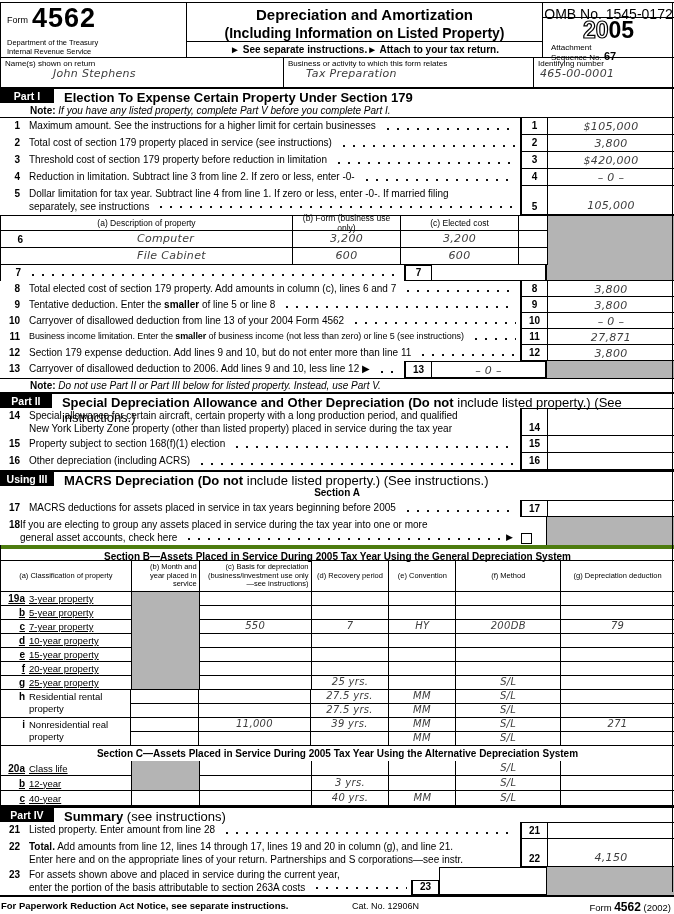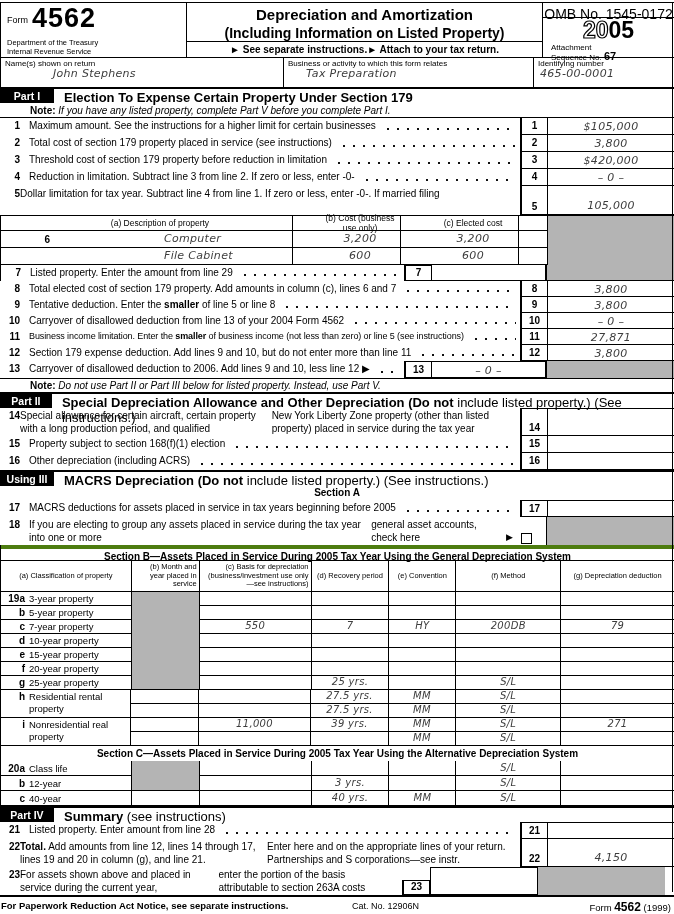--- a/index.html
+++ b/index.html
@@ -66,60 +66,60 @@
   .no { flex:none; width:20px; text-align:right; font-weight:bold; padding-top:2px; }
   .lbl { flex:none; margin-left:9px; padding-top:2px; }
   .leader { flex:1; align-self:flex-end; height:6px; margin:0 4px 3px 7px;
             background-image: radial-gradient(circle, #111 1.1px, transparent 1.45px);
             background-size: 10px 6px; background-repeat: repeat-x; background-position: left center; }
   .nbox { flex:none; width:28px; border-left:2px solid #000; border-right:1px solid #000; border-bottom:1px solid #000;
           font-weight:bold; text-align:center; padding-top:2px; }
   .vbox { flex:none; width:126px; border-bottom:1px solid #000; text-align:center; padding-top:3px; }
   .bt { border-top:1px solid #000; }
   .tall .nbox, .tall .vbox { display:flex; align-items:flex-end; justify-content:center; padding-bottom:2px; }
-  .lcol { flex:1; padding-top:1px; line-height:13px; display:flex; flex-direction:row; }
+  .lcol { flex:1; margin-left:9px; padding-top:1px; line-height:13px; display:flex; flex-direction:column; }
   .l2row { display:flex; }
   .sm9 { font-size:9px; letter-spacing:-0.1px; }
 
   
   .t6 { border-top:1px solid #000; border-left:1px solid #000; }
   .t6 .row { display:flex; }
-  .t6 .c { border-bottom:1px solid #000; display:flex; align-items:center; justify-content:center; text-align:center;padding-left:27px; }
+  .t6 .c { border-bottom:1px solid #000; display:flex; align-items:center; justify-content:center; text-align:center; }
   .w6a { width:291px; } .w6b { width:108px; } .w6c { width:118px; } .w6n { width:29px; } .w6g { width:127px; }
   .bl { border-left:1px solid #000; }
   .gy { background:#b4b4b4; }
   .nb { border-bottom:none !important; }
   .t6hd { font-size:8.5px; height:15px; }
   .t6r { height:17px; }
   .t6a-in { justify-content:flex-start !important; }
   .t6no { width:26px; text-align:right; font-weight:bold; padding-right:4px; flex:none; }
   .t6desc { padding-left:110px; }
   .box7 { flex:none; width:28px; border:1px solid #000; border-left-width:2px; font-weight:bold; text-align:center; padding-top:1px; }
   .v7 { flex:none; width:114px; border-bottom:1px solid #000; border-right:1px solid #000; }
   .g7 { flex:none; width:128px; background:#b4b4b4; border-left:1px solid #000; border-bottom:1px solid #000; }
   .box13 { flex:none; width:28px; border:1px solid #000; border-left-width:2px; font-weight:bold; text-align:center; padding-top:2px; }
   .v13 { flex:none; width:114px; border:1px solid #000; border-left:none; border-right:1px solid #000; text-align:center; padding-top:3px; }
   .g13 { flex:none; width:128px; background:#b4b4b4; border-left:1px solid #000; }
 
   
-  .l18col { flex:1; margin-left:9px; padding-top:1px; line-height:13px; display:flex; }
+  .l18col { flex:1; padding-top:1px; line-height:13px; display:flex; flex-direction:column; }
   .g18 { flex:none; width:128px; background:#b4b4b4; border-left:1px solid #000; }
   .ckb { flex:none; width:11px; height:11px; border:1.5px solid #000; align-self:flex-end; margin:0 14px 1px 8px; }
   .ptr { align-self:flex-end; font-size:9px; margin-bottom:1px; }
 
   
   .sb { border-left:1px solid #000; }
   .sbh { display:flex; height:32px; border-top:1px solid #000; }
   .sbh .hc { font-size:7.5px; line-height:8.5px; display:flex; align-items:center; justify-content:center; text-align:right;
              border-bottom:1px solid #000; padding:0 2px; }
   .ca { width:130px; } .cbx { width:68px; } .ccx { width:112px; } .cdx { width:78px; } .cex { width:67px; } .cfx { width:105px; } .cgx { width:114px; }
   .sbr { display:flex; height:14px; }
   .scr { display:flex; height:15px; }
   .cell { display:flex; align-items:center; justify-content:center; border-bottom:1px solid #000; }
-  .rowa { display:flex; align-items:center; border-bottom:1px solid #000; }
+  .rowa { display:flex; align-items:center; border-bottom:1px solid #000;text-decoration:underline; }
   .rno { width:27px; text-align:right; font-weight:bold; padding-right:3px; flex:none; }
   .rlbl { font-size:9.5px; padding-left:1px; }
   .sbg { display:flex; }
   .gca { width:130px; height:28px; border-bottom:1px solid #000; display:flex; padding-top:1px; }
   .gca .rlbl { line-height:12px; width:98px; }
   .gcol { display:flex; flex-direction:column; }
   .tcv { font-size:10px; }
 
   
   .box23 { flex:none; width:28px; height:15px; align-self:flex-end; border:1px solid #000; border-left-width:2px; font-weight:bold; text-align:center; }
@@ -217,29 +217,33 @@
     <span class="no">4</span>
     <span class="lbl">Reduction in limitation. Subtract line 3 from line 2. If zero or less, enter -0-</span>
     <span class="leader"></span>
     <span class="nbox">4</span>
     <span class="vbox fv">– 0 –</span>
   </div>
   <div class="fr h29 tall">
     <span class="no">5</span>
     <div class="lcol">
       <div>Dollar limitation for tax year. Subtract line 4 from line 1. If zero or less, enter -0-. If married filing</div>
+      <div class="l2row">
+          <span>separately, see instructions</span>
+          <span class="leader"></span>
+        </div>
     </div>
     <span class="nbox">5</span>
     <span class="vbox fv">105,000</span>
   </div>
 
   <div class="t6">
     <div class="row t6hd">
       <div class="c w6a">(a) Description of property</div>
-      <div class="c w6b bl">(b) Cost (business use only)</div>
+      <div class="c w6b bl">(b) Form (business use only)</div>
       <div class="c w6c bl">(c) Elected cost</div>
       <div class="c w6n bl"></div>
       <div class="c w6g bl gy nb"></div>
     </div>
     <div class="row t6r">
       <div class="c w6a t6a-in">
           <span class="t6no">6</span>
           <span class="fv t6desc">Computer</span>
         </div>
       <div class="c w6b bl fv">3,200</div>
@@ -252,21 +256,20 @@
           <span class="t6no"></span>
           <span class="fv t6desc">File Cabinet</span>
         </div>
       <div class="c w6b bl fv">600</div>
       <div class="c w6c bl fv">600</div>
       <div class="c w6n bl"></div>
       <div class="c w6g bl gy nb"></div>
     </div>
     <div class="fr h16">
       <span class="no">7</span>
-      <span class="lbl">Listed property. Enter the amount from line 29</span>
       <span class="leader"></span>
       <span class="box7">7</span>
       <span class="v7 fv"></span>
       <span class="g7"></span>
     </div>
   </div>
 
   <div class="fr h16">
     <span class="no">8</span>
     <span class="lbl">Total elected cost of section 179 property. Add amounts in column (c), lines 6 and 7</span>
@@ -591,16 +594,16 @@
     <span class="v23 fv"></span>
     <span class="g23"></span>
   </div>
 
   <div class="foot">
     <span class="fleft">For Paperwork Reduction Act Notice, see separate instructions.</span>
     <span class="fcat">Cat. No. 12906N</span>
     <span class="fright">
       <span>Form</span>
       <span class="fn">4562</span>
-      <span>(1999)</span>
+      <span>(2002)</span>
     </span>
   </div>
 </div>
 
 </body></html>

